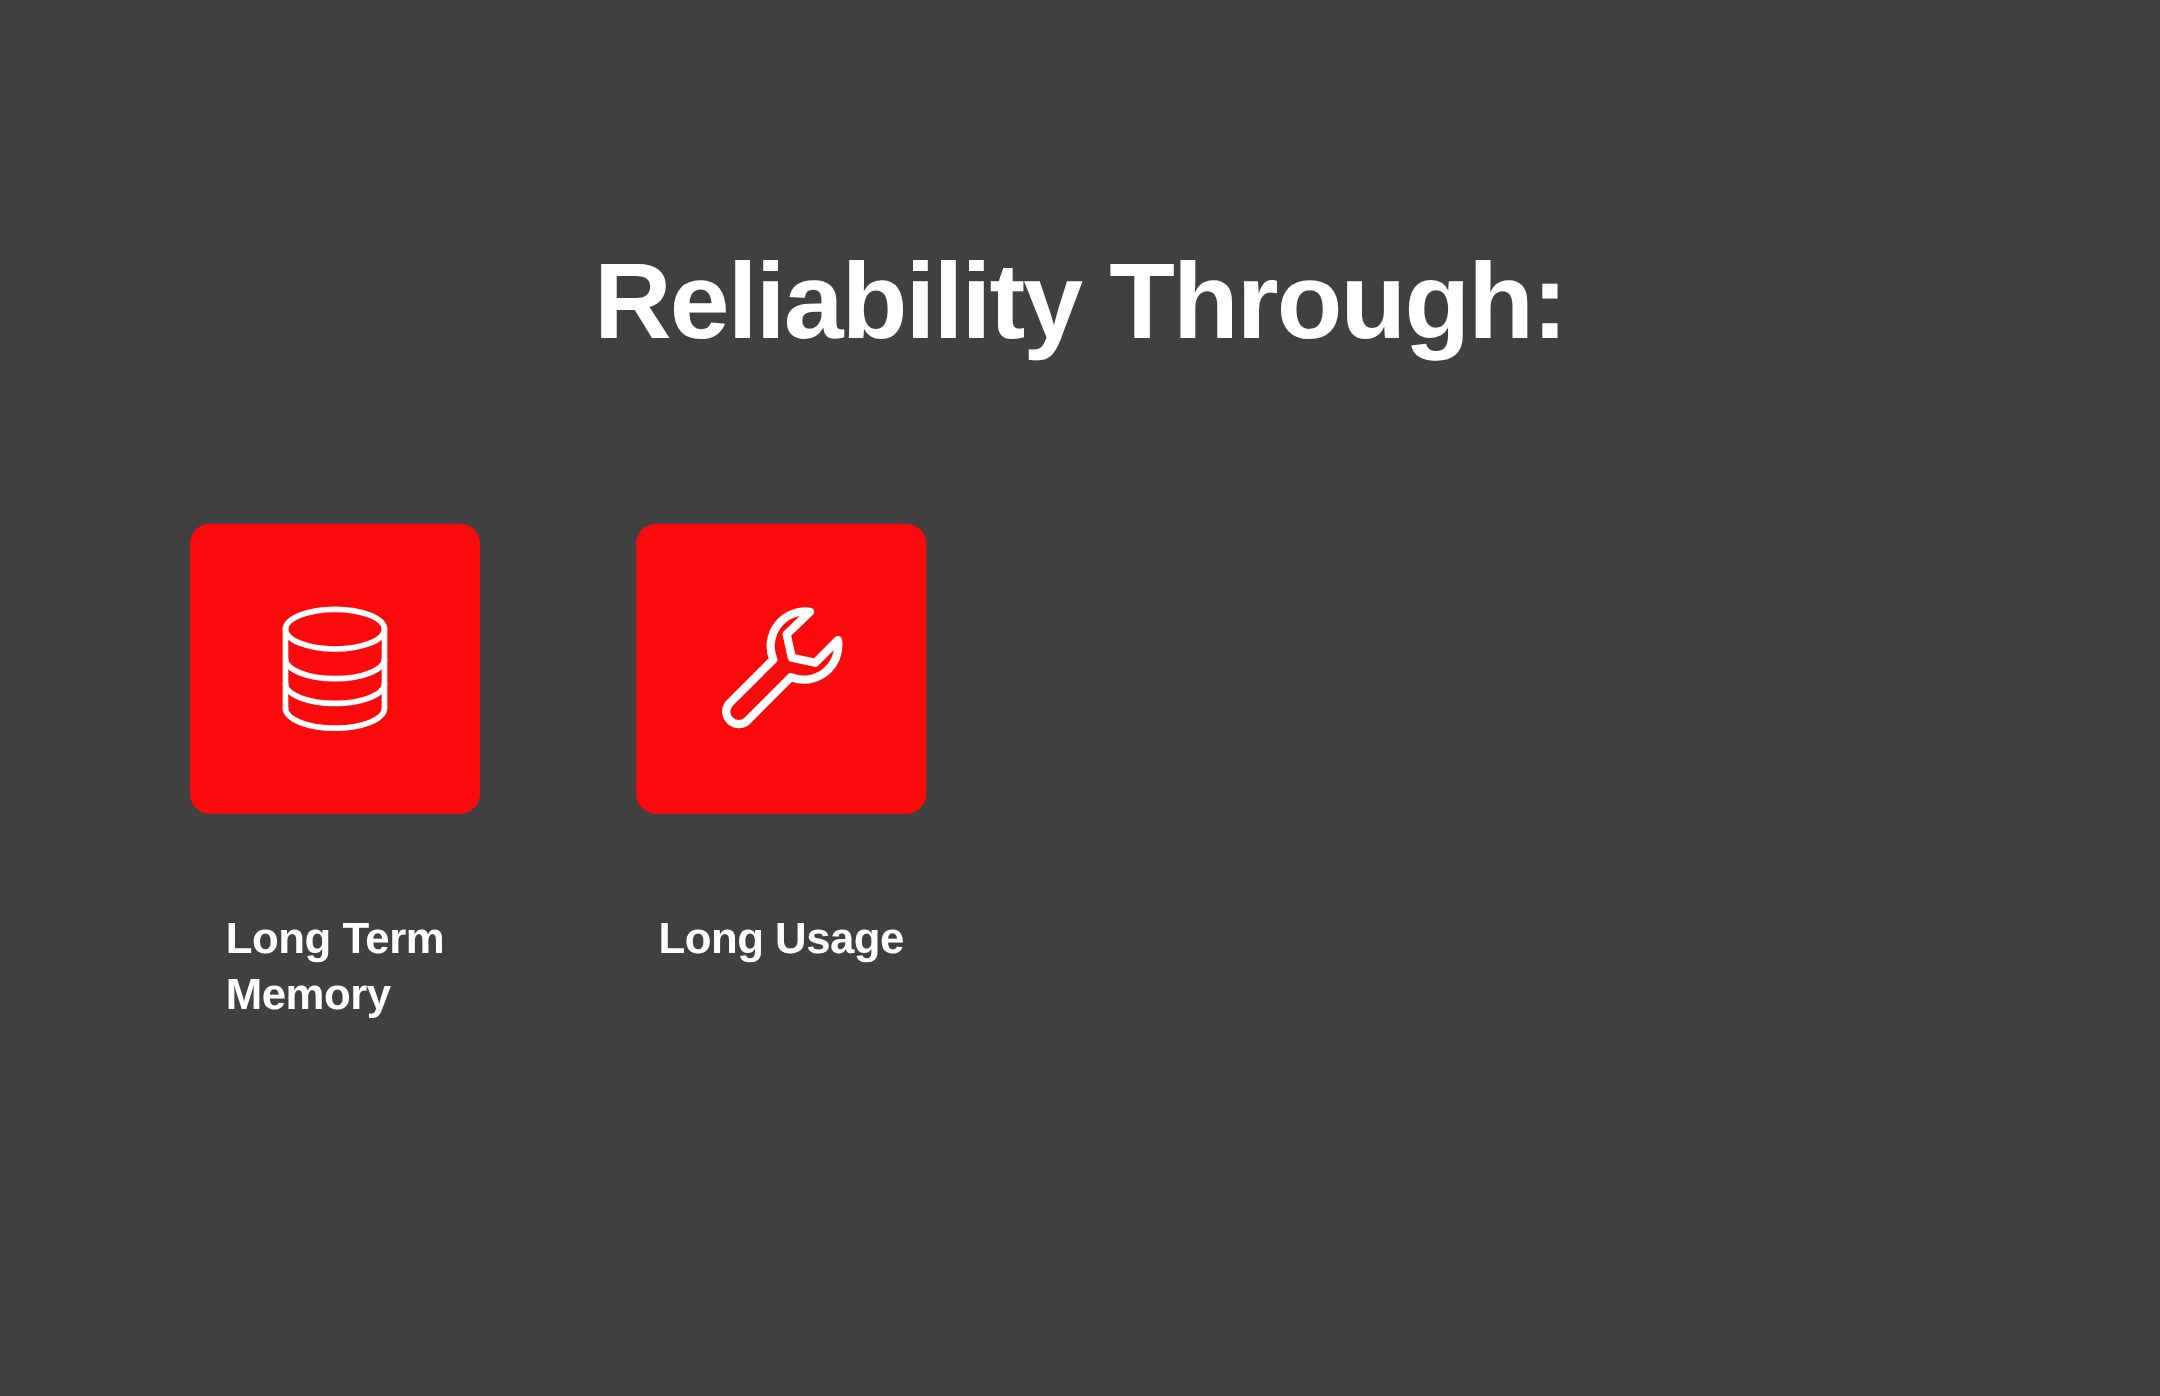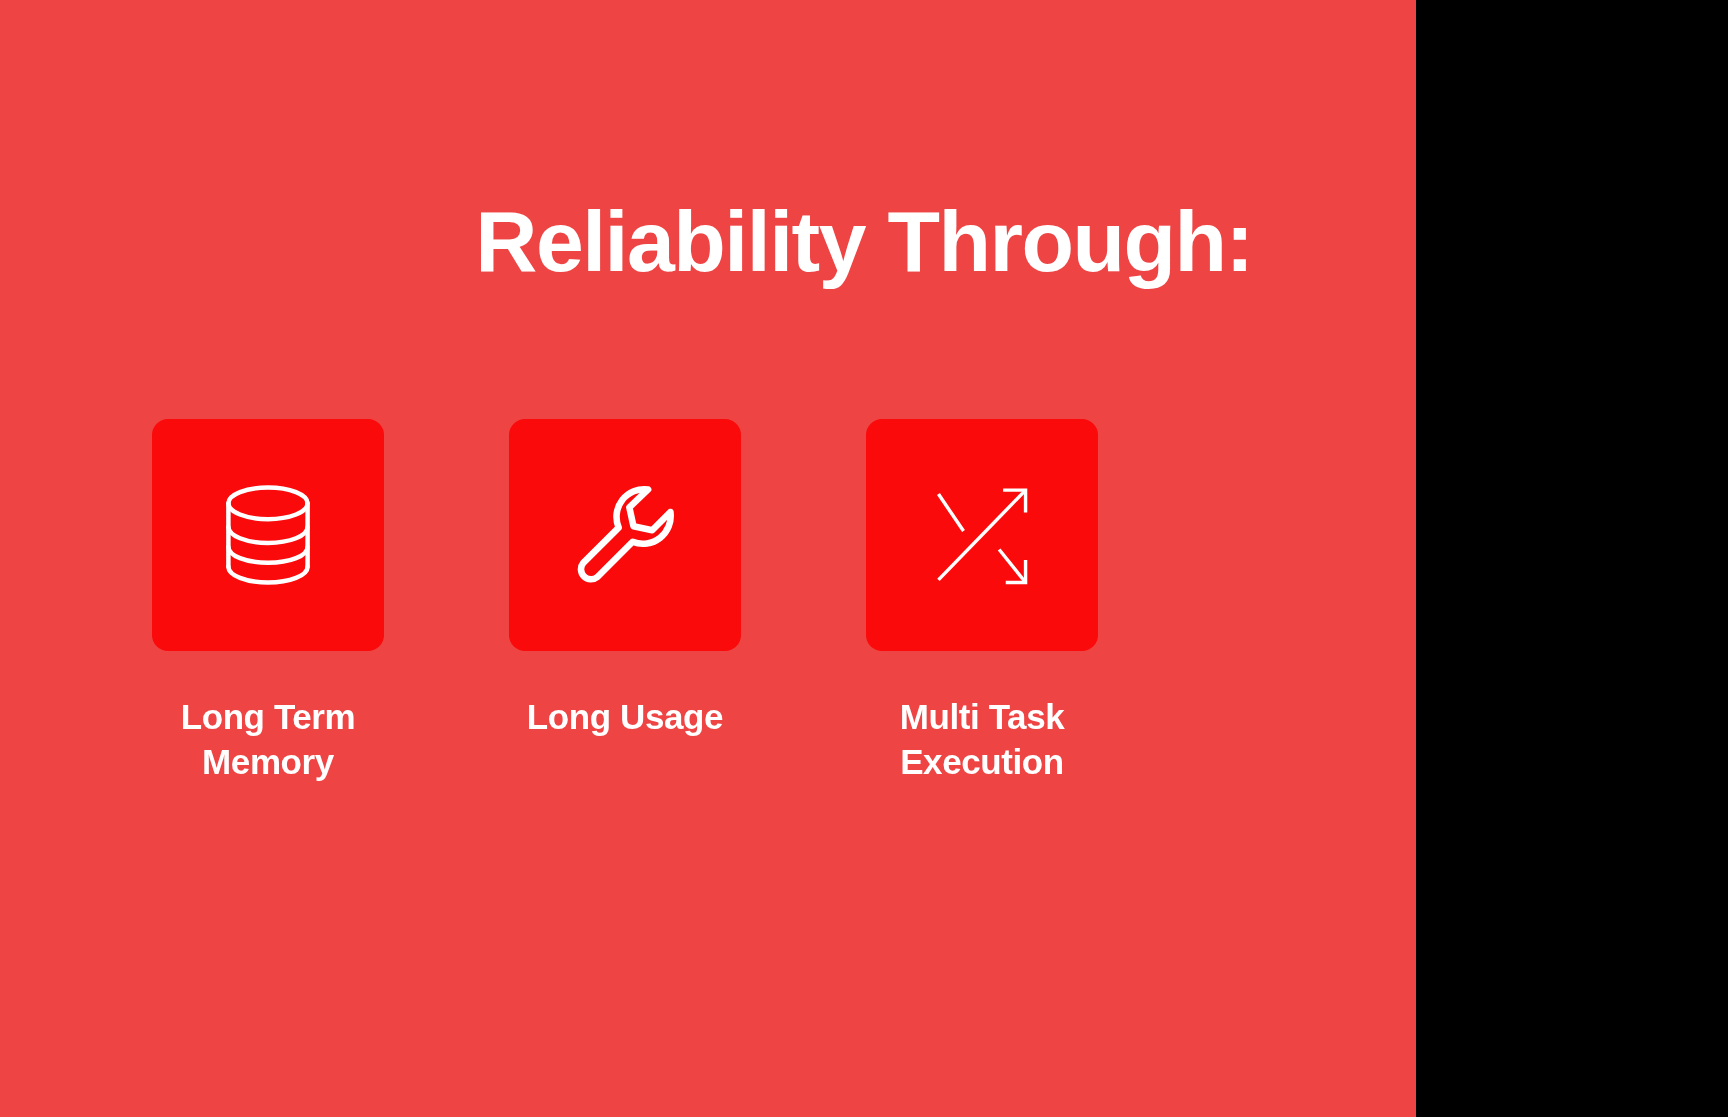--- a/index.html
+++ b/index.html
@@ -12,23 +12,23 @@
     overflow: hidden;
   }
 
   body {
     font-family: "Liberation Sans", sans-serif;
     -webkit-font-smoothing: antialiased;
   }
 
   .slide {
     position: relative;
-    width: 1416px;
+    width: 1728px;
     height: 1117px;
-    background: #ef4444;
+    background: #404040;
   }
 
   
   .slide-title {
     position: absolute;
     top: 196px;
     left: 0;
     width: 1728px;
     text-align: center;
     color: #ffffff;
@@ -68,27 +68,26 @@
     justify-content: center;
   }
 
   .tile svg {
     display: block;
     width: 132px;
     height: 132px;
   }
 
   .card-label {
-    margin-top: 44px;
+    margin-top: 78px;
     color: #ffffff;
     font-size: 35px;
     font-weight: 700;
     line-height: 1.28;
     letter-spacing: -0.4px;
-    text-align: center;
     white-space: pre-line;
   }
 </style>
 </head>
 <body>
 
 <div class="slide">
 
   <h1 class="slide-title">Reliability Through:</h1>
 
@@ -121,31 +120,15 @@
                    L70.6 46.4
                    L56.4 43.3
                    L53.3 29.1
                    Z"></path>
         </svg>
       </div>
       <div class="card-label">Long Usage</div>
     </div>
 
 
-    <div class="feature-card">
-      <div class="tile">
-        <svg viewBox="0 0 100 100" fill="none" stroke="#ffffff" stroke-width="2.6" stroke-linecap="butt" stroke-linejoin="miter">
-
-          <path d="M17 84 L83 16"></path>
-          <path d="M66 16 H83 V33"></path>
-
-          <path d="M17 19 L36 47"></path>
-
-          <path d="M63 61 L83 86"></path>
-          <path d="M83 69 V86 H68"></path>
-        </svg>
-      </div>
-      <div class="card-label">Multi Task
-Execution</div>
-    </div>
 
   </div>
 </div>
 
 </body></html>

